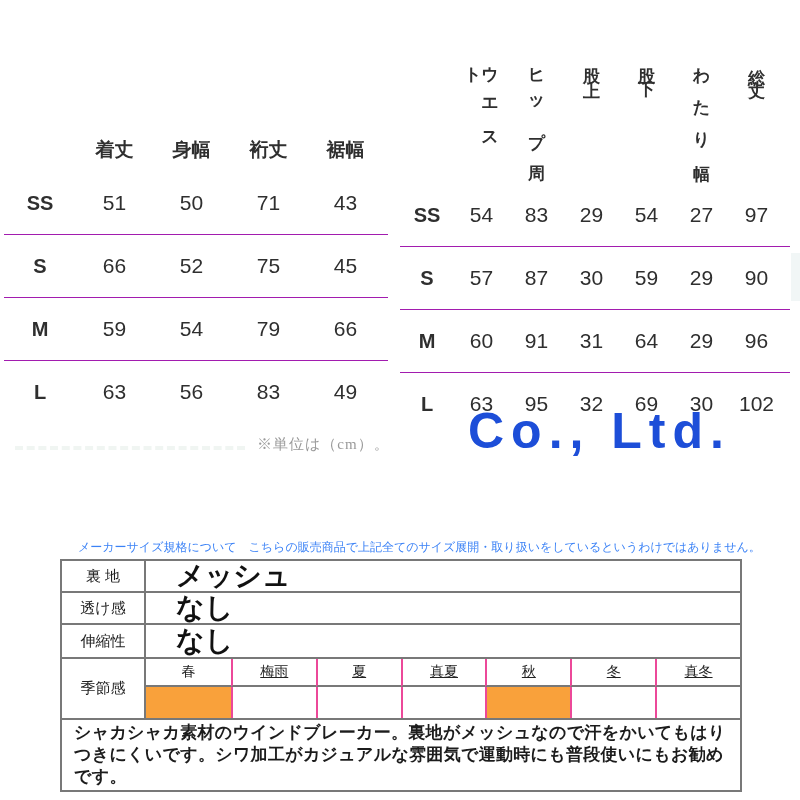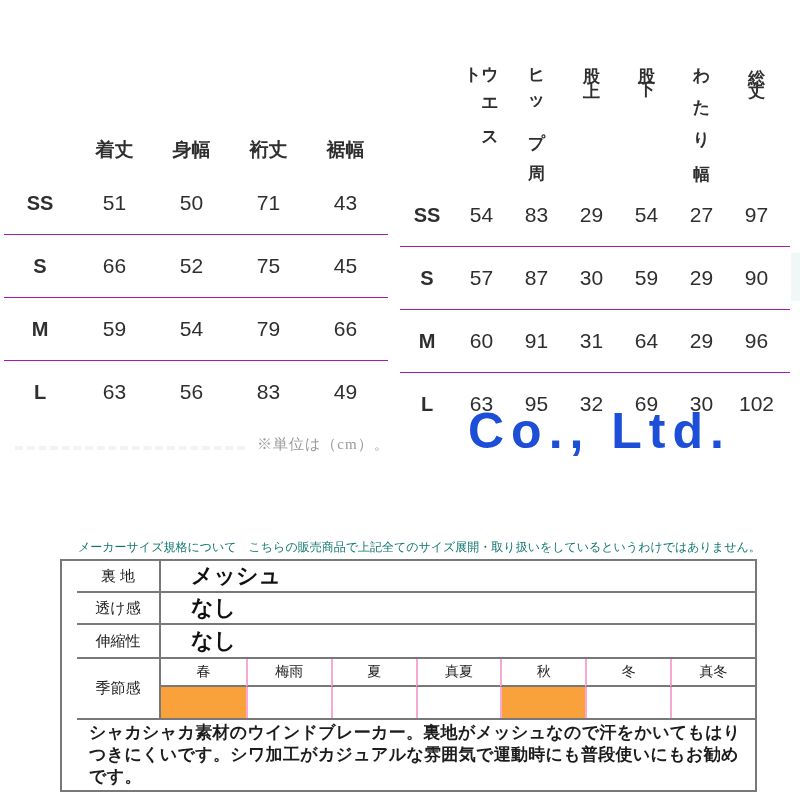--- a/index.html
+++ b/index.html
@@ -20,30 +20,30 @@
   .c{text-align:center;}
   .hc{font-size:19px;font-weight:600;}
   .sz{font-size:20px;font-weight:600;}
   .v{font-size:21px;font-weight:400;text-align:center;}
   
   .unit-note{position:absolute;left:257px;top:435px;font-size:15px;color:#9a9a9a;letter-spacing:1px;font-family:Liberation Serif, serif;}
   .watermark{position:absolute;left:468px;top:402px;font-size:50px;font-weight:700;color:#1d4ed8;letter-spacing:7px;white-space:nowrap;}
   .wm-dashes{position:absolute;left:15px;top:446px;width:230px;border-top:4px dashed #f0f5f2;}
   .wm-band{position:absolute;left:791px;top:253px;width:9px;height:48px;background:#f1f6f6;}
   
-  .maker-note{position:absolute;left:78px;top:539px;font-size:12px;color:#0f766e;white-space:nowrap;}
+  .maker-note{position:absolute;left:78px;top:539px;font-size:12px;color:#3b82f6;white-space:nowrap;}
   
-  .spec{position:absolute;left:60px;top:559px;width:678px;border:2px solid #787878;background:#fff;padding-left:15px;}
+  .spec{position:absolute;left:60px;top:559px;width:678px;border:2px solid #787878;background:#fff;}
   .srow{display:flex;border-bottom:2px solid #787878;}
   .srow:last-child{border-bottom:none;}
   .slabel{flex:0 0 82px;border-right:2px solid #787878;display:flex;align-items:center;justify-content:center;font-size:15px;color:#222;}
-  .sval{flex:1;display:flex;align-items:center;padding-left:30px;font-size:22px;font-weight:700;color:#111;}
+  .sval{flex:1;display:flex;align-items:center;padding-left:30px;font-size:28px;font-weight:700;color:#111;}
   .r1{height:30px}.r2{height:30px}.r3{height:32px}
   .season-grid{flex:1;display:grid;grid-template-columns:repeat(7,1fr);grid-template-rows:28px 31px;}
-  .season-grid>div:not(:nth-child(1)):not(:nth-child(8)){border-left:2px solid #f9a8d4;}
+  .season-grid>div:not(:nth-child(1)):not(:nth-child(8)){border-left:2px solid #ec4899;text-decoration:underline;}
   .season-h{border-bottom:2px solid #787878;display:flex;align-items:center;justify-content:center;font-size:14px;color:#222;}
   .season-v{background:#fff;}
   .comment-text{flex:1;padding:2px 12px;font-size:17px;font-weight:700;line-height:22px;letter-spacing:.3px;color:#1c1c1c;}
 </style>
 </head>
 <body>
 
 <div class="page">
 
   <div class="wm-dashes"></div>

